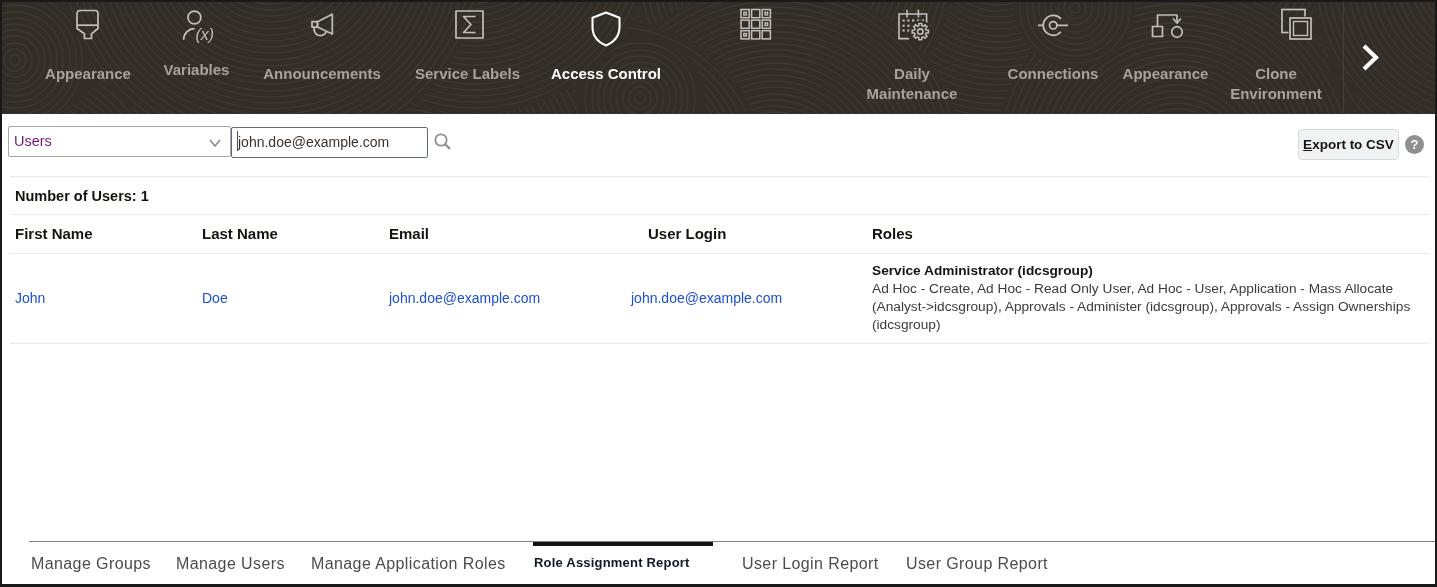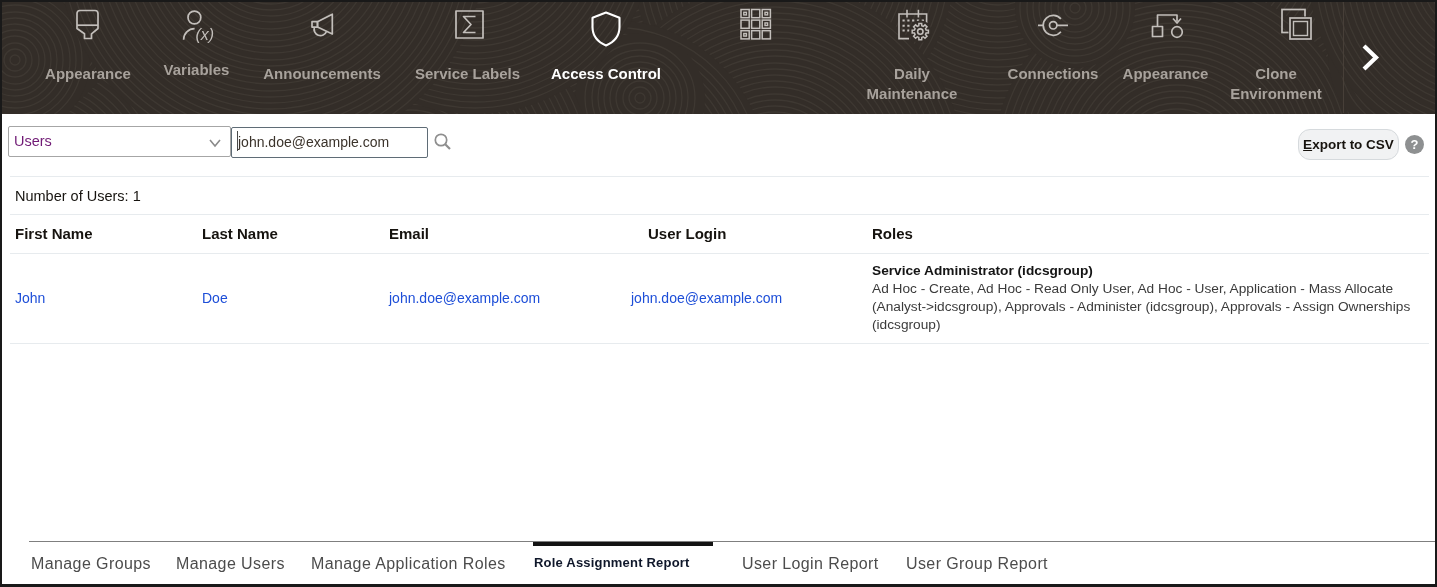--- a/index.html
+++ b/index.html
@@ -10,24 +10,24 @@
 .nlabel.active{color:#fff;font-size:15px}
 .navdiv{position:absolute;left:1343px;top:2px;width:1px;height:111px;background:#473f38}
 .chev{position:absolute;left:1355px;top:43px}
 main{position:absolute;left:2px;top:114px;width:1433px;height:471px;background:#fff}
 .selbox{position:absolute;left:6px;top:12px;width:223px;height:31px;border:1px solid #a6a6a6;border-radius:2px;background:#fff}
 .selbox span{position:absolute;left:5px;top:6px;font-size:14.5px;color:#701a75}
 .selbox svg{position:absolute;right:8px;top:9px}
 .inpbox{position:absolute;left:229px;top:13px;width:197px;height:31px;border:1.5px solid #5f6c76;border-radius:2px;background:#fff}
 .inpbox span{position:absolute;left:6px;top:6px;font-size:14px;color:#3b332b}
 .mag{position:absolute;left:430px;top:18px}
-.csvbtn{position:absolute;left:1296px;top:15px;width:101px;height:31px;background:#f1f2f3;border:1px solid #d6dadd;border-radius:12px;font-size:13.5px;font-weight:bold;color:#17130e;text-align:center;line-height:29px}
+.csvbtn{position:absolute;left:1296px;top:15px;width:101px;height:31px;background:#f1f2f3;border:1px solid #d6dadd;border-radius:4px;font-size:13.5px;font-weight:bold;color:#17130e;text-align:center;line-height:29px}
 .help{position:absolute;left:1403px;top:21px;width:19px;height:19px;border-radius:50%;background:#8e9091;color:#fff;font-size:13px;font-weight:bold;text-align:center;line-height:19px}
 .hr{position:absolute;left:8px;width:1419px;height:1px;background:#e7ebee}
-.numusers{position:absolute;left:13px;top:74px;font-size:14.5px;font-weight:normal;color:#16130f}
+.numusers{position:absolute;left:13px;top:74px;font-size:14.5px;font-weight:bold;color:#16130f}
 .th{position:absolute;font-size:15px;font-weight:bold;color:#16130f;top:111px}
 .td{position:absolute;font-size:14px;color:#1d4ed8;top:176px}
 .roles{position:absolute;left:870px;top:148px;font-size:13.7px;color:#3b3b3b;line-height:18px;width:560px}
 .roles b{color:#141414}
 footer{position:absolute;left:19px;top:541px;width:1433px;height:43px;background:#fff}
 .tabline{position:absolute;left:10px;top:0;width:1423px;height:1px;background:#7f7f7f}
 .tabsel{position:absolute;left:514px;top:1px;width:180px;height:4px;background:#131313}
 .tab{position:absolute;top:14px;font-size:16px;color:#4c4c4c;white-space:nowrap;letter-spacing:0.4px}
 .tab.active{font-weight:bold;color:#0f172a;font-size:13px;letter-spacing:0.2px}
 </style></head><body>

